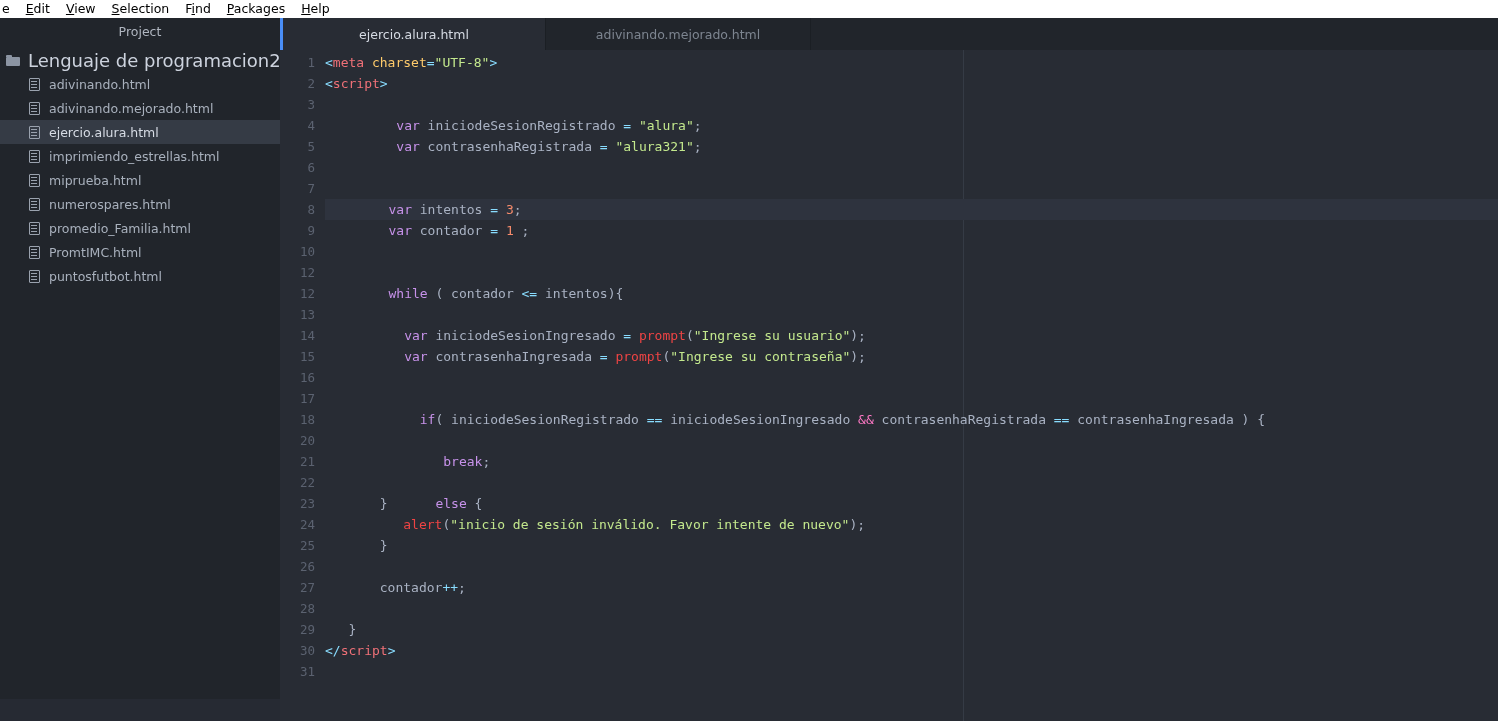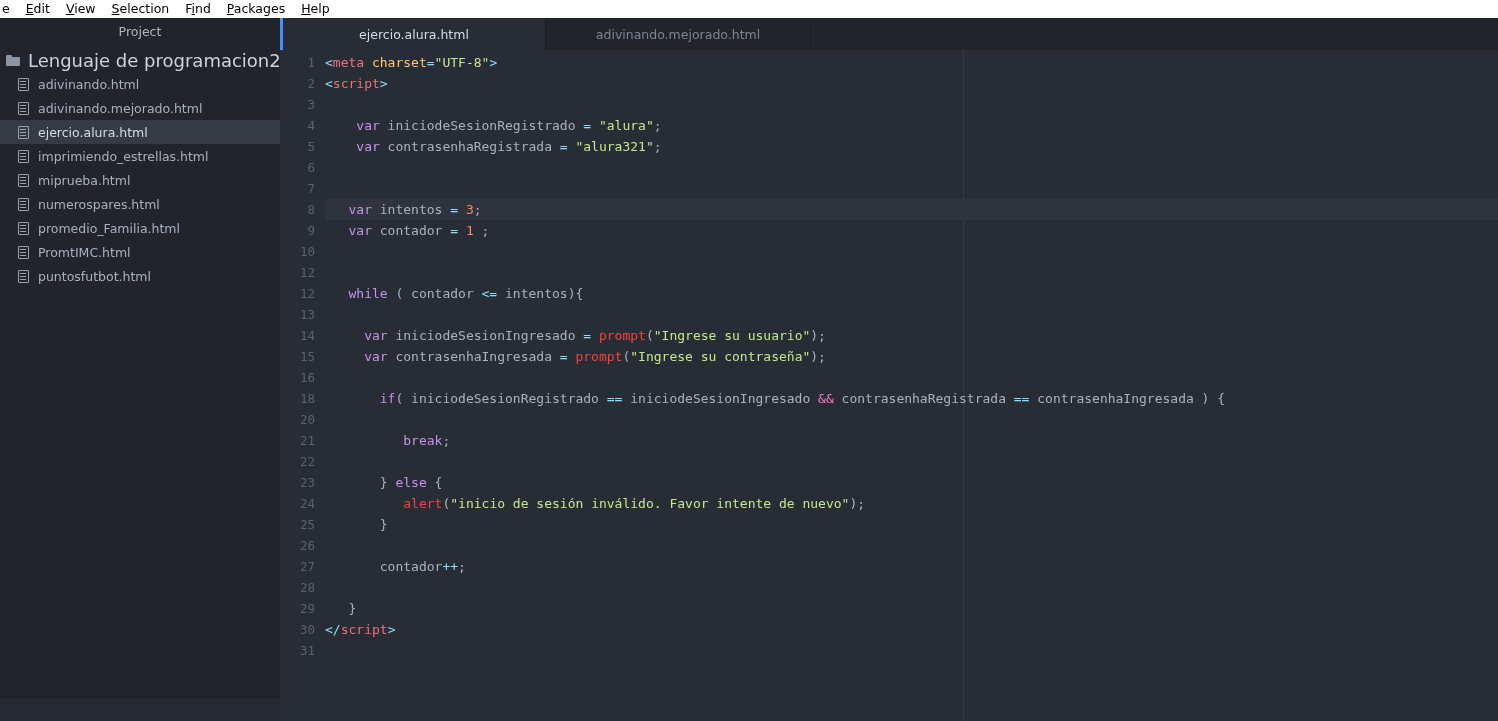--- a/index.html
+++ b/index.html
@@ -98,21 +98,21 @@
     position: absolute;
     left: 0; top: 2px;
     width: 14px; height: 9px;
     background: #8c95a3;
     border-radius: 1px;
   }
   .file-row {
     display: flex;
     align-items: center;
     height: 24px;
-    padding-left: 18px;
+    padding-left: 29px;
     color: #a9b1bd;
     font-size: 12.5px;
     font-family: "DejaVu Sans", sans-serif;
     white-space: nowrap;
     cursor: default;
   }
   .file-row.selected {
     background: #353b45;
     color: #d7dce5;
   }
@@ -238,21 +238,21 @@
     padding-left: 0px;
     height: 21px;
     line-height: 21px;
     white-space: pre;
   }
 
   
   .t-tag   { color: #f07178; }
   .t-attr  { color: #ffcb6b; }
   .t-str   { color: #c3e88d; }
-  .t-kw    { color: #c792ea; }
+  .t-kw    { color: #c792ea; margin-left: 40px; }
   .t-num   { color: #f78c6c; }
   .t-fn    { color: #ef4444; }
   .t-punct { color: #89ddff; }
   .t-op    { color: #89ddff; }
   .t-plain { color: #a9b2c3; }
   .t-amp   { color: #ff79c6; }
 </style>
 </head>
 <body>
 
@@ -387,20 +387,21 @@
         <div class="line"><span class="ln-num">7</span><span class="ln-text"></span></div>
         <div class="line cursor-line"><span class="ln-num">8</span><span class="ln-text"><span class="t-plain">   </span><span class="t-kw">var</span><span class="t-plain"> intentos </span><span class="t-op">=</span><span class="t-plain"> </span><span class="t-num">3</span><span class="t-plain">;</span></span></div>
         <div class="line"><span class="ln-num">9</span><span class="ln-text"><span class="t-plain">   </span><span class="t-kw">var</span><span class="t-plain"> contador </span><span class="t-op">=</span><span class="t-plain"> </span><span class="t-num">1</span><span class="t-plain"> ;</span></span></div>
         <div class="line"><span class="ln-num">10</span><span class="ln-text"></span></div>
         <div class="line"><span class="ln-num">12</span><span class="ln-text"></span></div>
         <div class="line"><span class="ln-num">12</span><span class="ln-text"><span class="t-plain">   </span><span class="t-kw">while</span><span class="t-plain"> ( contador </span><span class="t-op">&lt;=</span><span class="t-plain"> intentos){</span></span></div>
         <div class="line"><span class="ln-num">13</span><span class="ln-text"></span></div>
         <div class="line"><span class="ln-num">14</span><span class="ln-text"><span class="t-plain">     </span><span class="t-kw">var</span><span class="t-plain"> iniciodeSesionIngresado </span><span class="t-op">=</span><span class="t-plain"> </span><span class="t-fn">prompt</span><span class="t-plain">(</span><span class="t-str">"Ingrese su usuario"</span><span class="t-plain">);</span></span></div>
         <div class="line"><span class="ln-num">15</span><span class="ln-text"><span class="t-plain">     </span><span class="t-kw">var</span><span class="t-plain"> contrasenhaIngresada </span><span class="t-op">=</span><span class="t-plain"> </span><span class="t-fn">prompt</span><span class="t-plain">(</span><span class="t-str">"Ingrese su contraseña"</span><span class="t-plain">);</span></span></div>
         <div class="line"><span class="ln-num">16</span><span class="ln-text"></span></div>
+        <div class="line"><span class="ln-num">17</span><span class="ln-text"></span></div>
         <div class="line"><span class="ln-num">18</span><span class="ln-text"><span class="t-plain">       </span><span class="t-kw">if</span><span class="t-plain">( iniciodeSesionRegistrado </span><span class="t-op">==</span><span class="t-plain"> iniciodeSesionIngresado </span><span class="t-amp">&amp;&amp;</span><span class="t-plain"> contrasenhaRegistrada </span><span class="t-op">==</span><span class="t-plain"> contrasenhaIngresada ) {</span></span></div>
         <div class="line"><span class="ln-num">20</span><span class="ln-text"></span></div>
         <div class="line"><span class="ln-num">21</span><span class="ln-text"><span class="t-plain">          </span><span class="t-kw">break</span><span class="t-plain">;</span></span></div>
         <div class="line"><span class="ln-num">22</span><span class="ln-text"></span></div>
         <div class="line"><span class="ln-num">23</span><span class="ln-text"><span class="t-plain">       } </span><span class="t-kw">else</span><span class="t-plain"> {</span></span></div>
         <div class="line"><span class="ln-num">24</span><span class="ln-text"><span class="t-plain">          </span><span class="t-fn">alert</span><span class="t-plain">(</span><span class="t-str">"inicio de sesión inválido. Favor intente de nuevo"</span><span class="t-plain">);</span></span></div>
         <div class="line"><span class="ln-num">25</span><span class="ln-text"><span class="t-plain">       }</span></span></div>
         <div class="line"><span class="ln-num">26</span><span class="ln-text"></span></div>
         <div class="line"><span class="ln-num">27</span><span class="ln-text"><span class="t-plain">       contador</span><span class="t-op">++</span><span class="t-plain">;</span></span></div>
         <div class="line"><span class="ln-num">28</span><span class="ln-text"></span></div>

